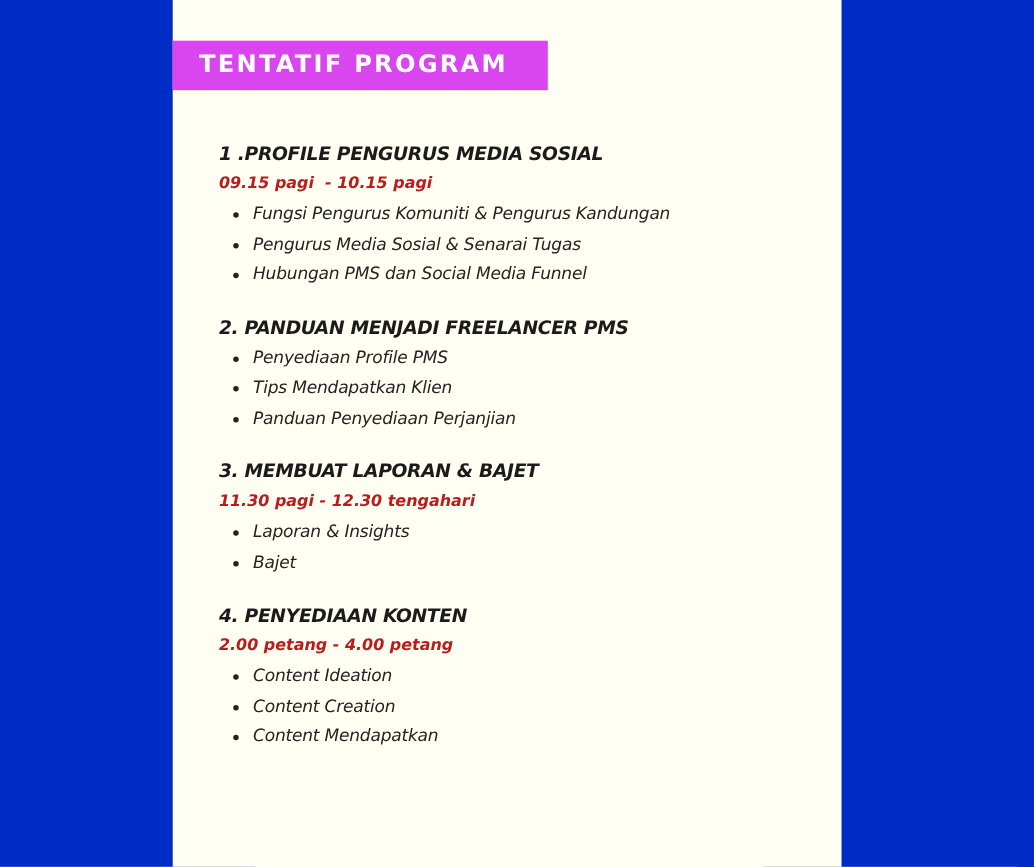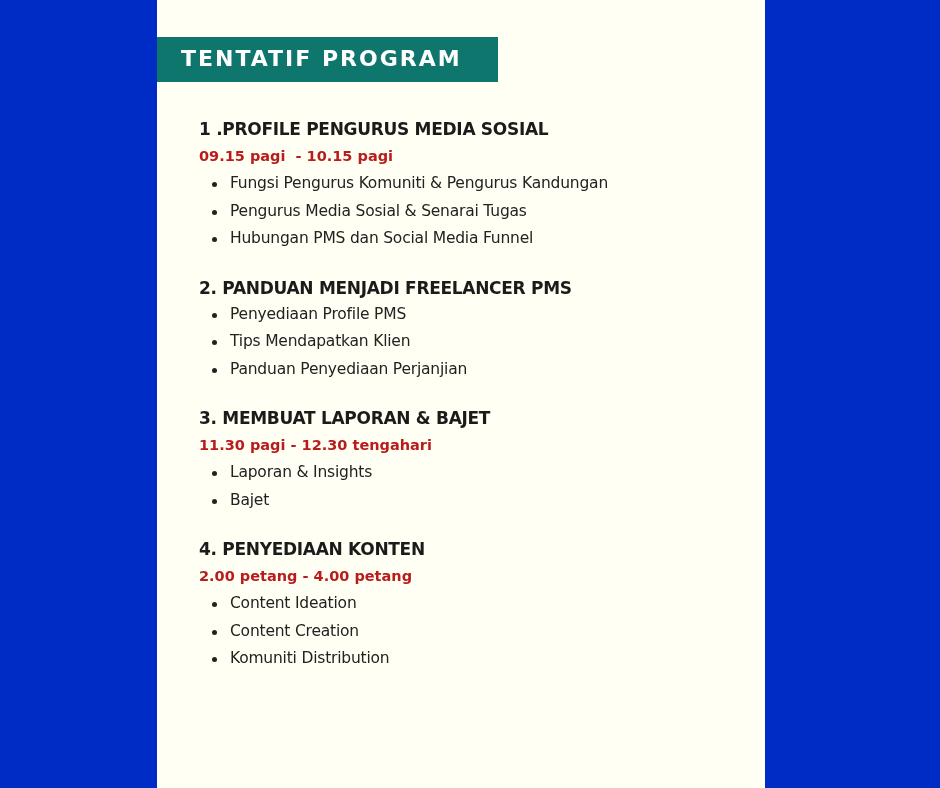--- a/index.html
+++ b/index.html
@@ -21,42 +21,43 @@
       width: 608px;
       height: 788px;
       background: #fffff4;
     }
     .banner {
       position: absolute;
       left: 0;
       top: 37px;
       width: 341px;
       height: 45px;
-      background: #0f766e;
+      background: #d946ef;
     }
     .banner-title {
       position: absolute;
       left: 24px;
       top: 8px;
       color: #ffffff;
       font-family: "DejaVu Sans", sans-serif;
       font-weight: bold;
       font-size: 22px;
       letter-spacing: 2px;
       line-height: 28px;
       white-space: nowrap;
     }
     .content {
       position: absolute;
       left: 42px;
       top: 112px;
       width: 540px;
     }
     .section {
-      margin: 4px 0 22px 0;
+      margin: 15px 0 22px 0;
+      font-style: italic;
     }
     .section-title {
       font-family: "DejaVu Sans", sans-serif;
       font-weight: bold;
       font-size: 17px;
       color: #1b1b1b;
       line-height: 26px;
       letter-spacing: -0.3px;
       white-space: nowrap;
     }
@@ -130,18 +131,18 @@
         <li class="item"><span class="bullet"></span><span>Bajet</span></li>
       </ul>
     </div>
 
     <div class="section">
       <div class="section-title">4. PENYEDIAAN KONTEN</div>
       <div class="section-time">2.00 petang - 4.00 petang</div>
       <ul class="items">
         <li class="item"><span class="bullet"></span><span>Content Ideation</span></li>
         <li class="item"><span class="bullet"></span><span>Content Creation</span></li>
-        <li class="item"><span class="bullet"></span><span>Komuniti Distribution</span></li>
+        <li class="item"><span class="bullet"></span><span>Content Mendapatkan</span></li>
       </ul>
     </div>
 
   </div>
 </div>
 
 </body></html>

